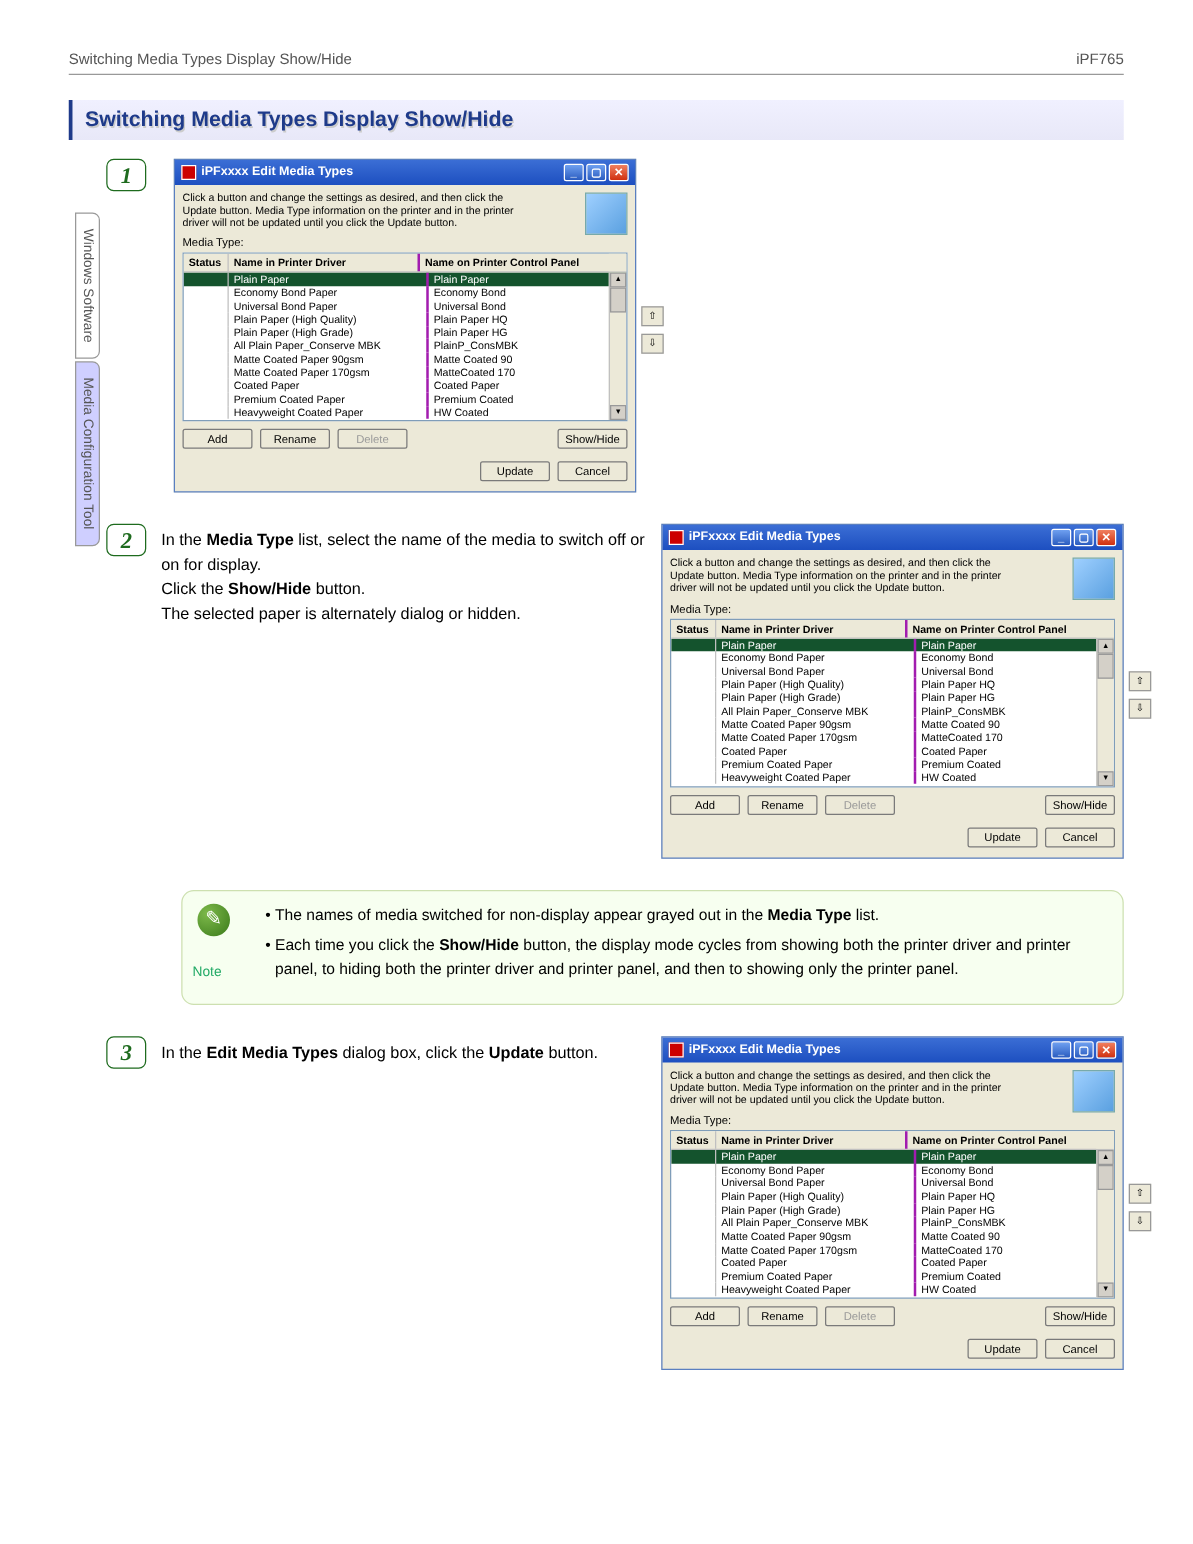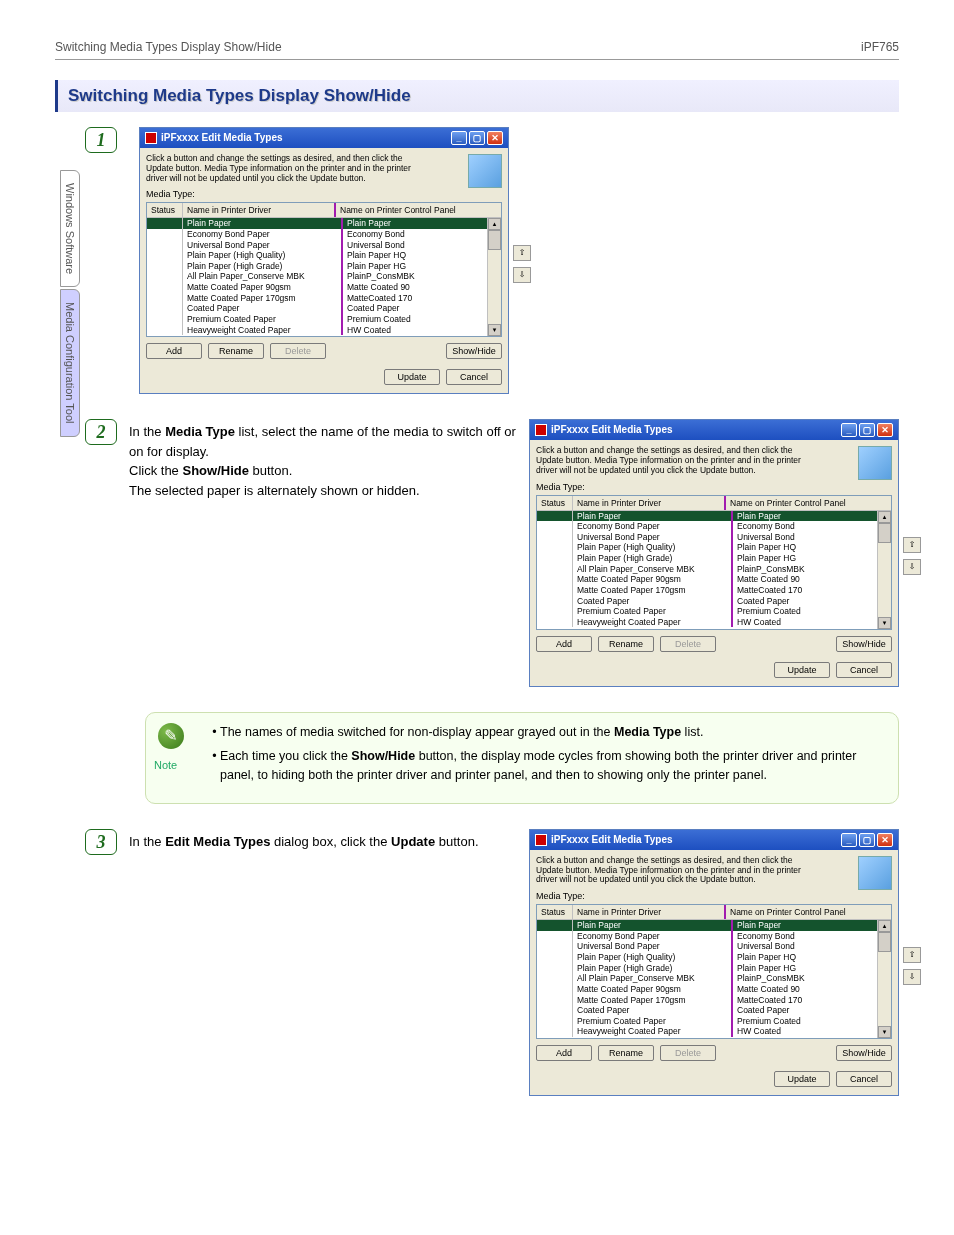--- a/index.html
+++ b/index.html
@@ -125,20 +125,21 @@
     border:1px solid #7aa;
   }
   .dlg-label { font-size:9px; margin-bottom:3px; }
   .dlg-list {
     border:1px solid #7f9db9; background:#fff; height:135px;
     display:flex; flex-direction:column;
   }
   .dlg-list-header {
     display:flex; font-size:8.5px; background:#ece9d8;
     border-bottom:1px solid #c0c0c0;
+    font-weight:bold;
   }
   .dlg-list-header > div { padding:2px 4px; }
   .col-status { width:36px; border-right:1px solid #c0c0c0;}
   .col-driver { flex:1; border-right:2px solid #a21caf;}
   .col-panel { flex:1; }
   .col-scroll { width:14px; background:#ece9d8;}
   .dlg-list-rows { flex:1; overflow:hidden; position:relative; }
   .dlg-row { display:flex; font-size:8.5px; line-height:1.25; }
   .dlg-row > div { padding:0 4px; white-space:nowrap; overflow:hidden; }
   .dlg-row.sel { background:#14532d; color:#fff; }
@@ -167,21 +168,21 @@
   .note-box {
     margin-left:90px; margin-right:0; margin-bottom:25px;
     background:#f7fff0; border:1px solid #cde0b0; border-radius:10px;
     padding:10px 14px 12px 60px; position:relative; font-size:12.5px; line-height:1.5;
   }
   .note-icon {
     position:absolute; left:12px; top:10px; width:26px; height:26px;
     background: radial-gradient(circle at 30% 30%, #7db94a, #3a7a1a);
     border-radius:50%; color:#fff; text-align:center; line-height:26px; font-size:16px;
   }
-  .note-label { position:absolute; left:8px; top:44px; font-size:11px; color:#2a6; }
+  .note-label { position:absolute; left:8px; top:57px; font-size:11px; color:#2a6; }
   .note-box ul { margin:0; padding-left:14px; }
   .note-box li { margin-bottom:6px; list-style-type: "• "; }
   .page-num-badge {
     position:absolute; left:30px; top:1120px;
     background:#b8b8ff; color:#fff; font-size:14px;
     padding:4px 10px; border-radius:0 4px 4px 0;margin-top:40px;
   }
   .footer {
     border-top:1px solid #999; margin-top:30px; padding-top:8px;
     display:flex; justify-content:flex-end; font-size:12px; color:#555;
@@ -313,21 +314,21 @@
   </div>
   </div>
       </div>
   </div>
 
   <div class="step-row">
     <div class="step-num">2</div>
     <div class="step-text">
       <span>In the </span><b>Media Type</b><span> list, select the name of the media to switch off or on for display.</span><br>
       <span>Click the </span><b>Show/Hide</b><span> button.</span><br>
-      <span>The selected paper is alternately shown or hidden.</span>
+      <span>The selected paper is alternately dialog or hidden.</span>
     </div>
     <div class="step-img" id="dlg-slot-2">
   <div class="dlg-wrap">
   <div class="dialog">
     <div class="dlg-titlebar">
       <div class="left">
                 <div class="ticon"></div>
                 <span>iPFxxxx Edit Media Types</span>
               </div>
       <div class="winbtns">

